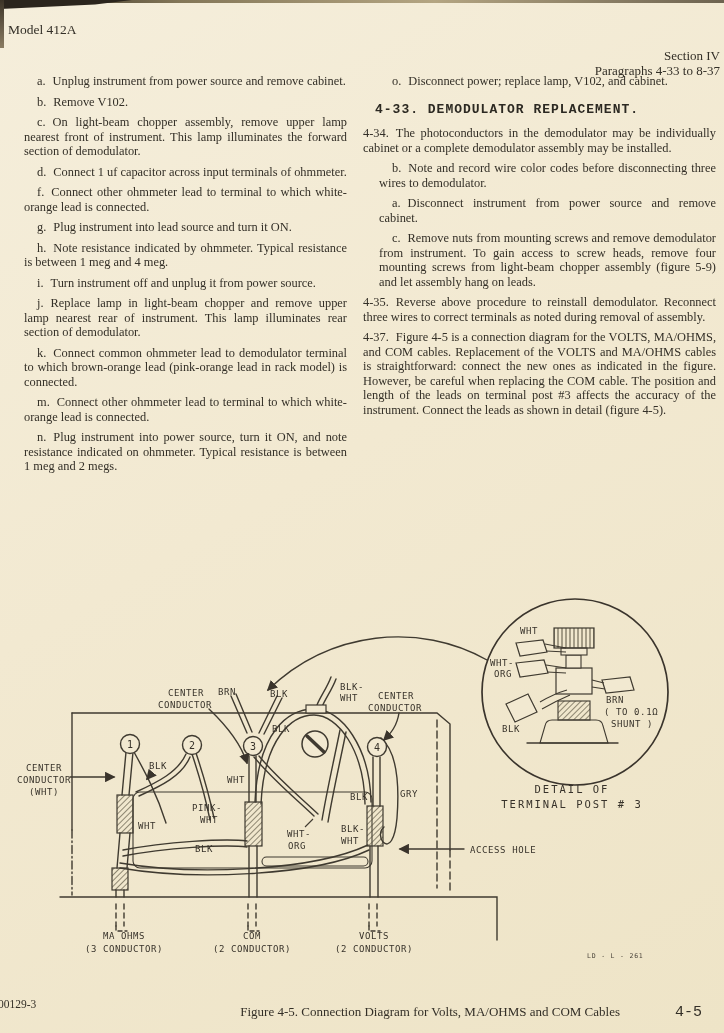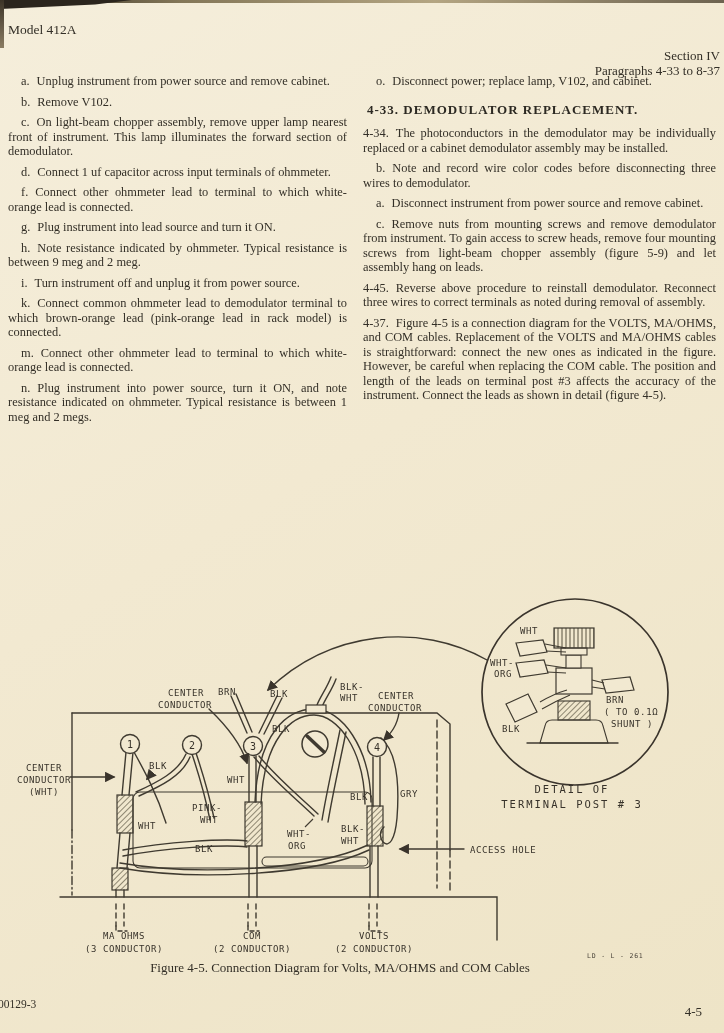--- a/index.html
+++ b/index.html
@@ -19,31 +19,31 @@
 
   .model { position:absolute; left:8px; top:22px; font-size:13.5px; }
   .hdr-right { position:absolute; right:4px; top:33px; text-align:right;
     font-size:13px; line-height:14.5px;margin-top:16px; }
 
   .col { position:absolute; top:74px; font-size:12.4px; line-height:14.5px;
     text-align:justify; }
   .col-left  { left:8px;   width:339px; }
   .col-right { left:363px; width:353px; }
   .col p { margin:0 0 6px 0; }
-  p.step { text-indent:13px; }
+  p.step { text-indent:13px;margin-left:16px; }
   .lbl { margin-right:7px; }
-  .col h2 { margin:14px 0 9px 4px; font-family:Liberation Serif, serif;
+  .col h2 { margin:14px 0 9px 12px; font-family:Liberation Mono, monospace;
     font-size:13px; font-weight:bold; letter-spacing:1px; color:#2c2922; }
 
   .figure-svg { position:absolute; left:0; top:580px; }
 
-  .fig-caption { position:absolute; left:60px; top:960px; width:560px;
-    text-align:center; font-size:13px; }
+  .fig-caption { position:absolute; left:60px; top:1004px; width:560px;
+    text-align:right; font-size:13px; }
   .footer-left { position:absolute; left:-2px; top:998px; font-size:11.5px; }
-  .footer-right{ position:absolute; right:22px; top:1004px; font-size:13px; }
+  .footer-right{ position:absolute; right:22px; top:1004px; font-size:15px;font-family:Liberation Mono, monospace; }
 
   
   .flabel { font-family:"DejaVu Sans Mono", monospace; font-size:9px;
     letter-spacing:0.6px; fill:#37322a; }
   .fsmall { font-family:"DejaVu Sans Mono", monospace; font-size:6.5px;
     letter-spacing:0.8px; fill:#4a443a; }
   .fcap { font-family:"DejaVu Sans Mono", monospace; font-size:10.5px;
     letter-spacing:2px; fill:#37322a; }
   .fnum { font-family:"DejaVu Sans Mono", monospace; font-size:10px; fill:#37322a; }
   .ln { stroke:#3f3a30; stroke-width:1.4; fill:none; stroke-linecap:round; }
@@ -63,35 +63,36 @@
     <div>Paragraphs 4-33 to 8-37</div>
   </div>
 
   <div class="col col-left">
     <p class="step"><span class="lbl">a.</span><span>Unplug instrument from power source and remove cabinet.</span></p>
     <p class="step"><span class="lbl">b.</span><span>Remove V102.</span></p>
     <p class="step"><span class="lbl">c.</span><span>On light-beam chopper assembly, remove upper lamp nearest front of instrument.  This lamp illuminates the forward section of demodulator.</span></p>
     <p class="step"><span class="lbl">d.</span><span>Connect 1 uf capacitor across input terminals of ohmmeter.</span></p>
     <p class="step"><span class="lbl">f.</span><span>Connect other ohmmeter lead to terminal to which white-orange lead is connected.</span></p>
     <p class="step"><span class="lbl">g.</span><span>Plug instrument into lead source and turn it ON.</span></p>
-    <p class="step"><span class="lbl">h.</span><span>Note resistance indicated by ohmmeter.  Typical resistance is between 9 meg and 2 meg.</span></p>
+    <p class="step"><span class="lbl">h.</span><span>Note resistance indicated by ohmmeter.  Typical resistance is between 1 meg and 4 meg.</span></p>
     <p class="step"><span class="lbl">i.</span><span>Turn instrument off and unplug it from power source.</span></p>
+    <p class="step"><span class="lbl">j.</span><span>Replace lamp in light-beam chopper and remove upper lamp nearest rear of instrument.  This lamp illuminates rear section of demodulator.</span></p>
     <p class="step"><span class="lbl">k.</span><span>Connect common ohmmeter lead to demodulator terminal to which brown-orange lead (pink-orange lead in rack model) is connected.</span></p>
     <p class="step"><span class="lbl">m.</span><span>Connect other ohmmeter lead to terminal to which white-orange lead is connected.</span></p>
     <p class="step"><span class="lbl">n.</span><span>Plug instrument into power source, turn it ON, and note resistance indicated on ohmmeter.  Typical resistance is between 1 meg and 2 megs.</span></p>
   </div>
 
   <div class="col col-right">
     <p class="step"><span class="lbl">o.</span><span>Disconnect power; replace lamp, V102, and cabinet.</span></p>
     <h2>4-33. DEMODULATOR REPLACEMENT.</h2>
-    <p><span class="lbl">4-34.</span><span>The photoconductors in the demodulator may be individually replaced or a cabinet demodulator assembly may be installed.</span></p>
+    <p><span class="lbl">4-34.</span><span>The photoconductors in the demodulator may be individually cabinet or a complete demodulator assembly may be installed.</span></p>
     <p class="step"><span class="lbl">b.</span><span>Note and record wire color codes before disconnecting three wires to demodulator.</span></p>
     <p class="step"><span class="lbl">a.</span><span>Disconnect instrument from power source and remove cabinet.</span></p>
     <p class="step"><span class="lbl">c.</span><span>Remove nuts from mounting screws and remove demodulator from instrument.  To gain access to screw heads, remove four mounting screws from light-beam chopper assembly (figure 5-9) and let assembly hang on leads.</span></p>
-    <p><span class="lbl">4-45.</span><span>Reverse above procedure to reinstall demodulator.  Reconnect three wires to correct terminals as noted during removal of assembly.</span></p>
+    <p><span class="lbl">4-35.</span><span>Reverse above procedure to reinstall demodulator.  Reconnect three wires to correct terminals as noted during removal of assembly.</span></p>
     <p><span class="lbl">4-37.</span><span>Figure 4-5 is a connection diagram for the VOLTS, MA/OHMS, and COM cables.  Replacement of the VOLTS and MA/OHMS cables is straightforward: connect the new ones as indicated in the figure.  However, be careful when replacing the COM cable.  The position and length of the leads on terminal post #3 affects the accuracy of the instrument.  Connect the leads as shown in detail (figure 4-5).</span></p>
   </div>
 
   <svg class="figure-svg" width="724" height="420" viewBox="0 0 724 420">
     <defs>
       <pattern id="hatch" patternUnits="userSpaceOnUse" width="4" height="4" patternTransform="rotate(45)">
         <line x1="0" y1="0" x2="0" y2="4" stroke="#58513f" stroke-width="1.3"></line>
       </pattern>
       <pattern id="knurl" patternUnits="userSpaceOnUse" width="4" height="24">
         <line x1="2" y1="0" x2="2" y2="24" stroke="#58513f" stroke-width="1"></line>

